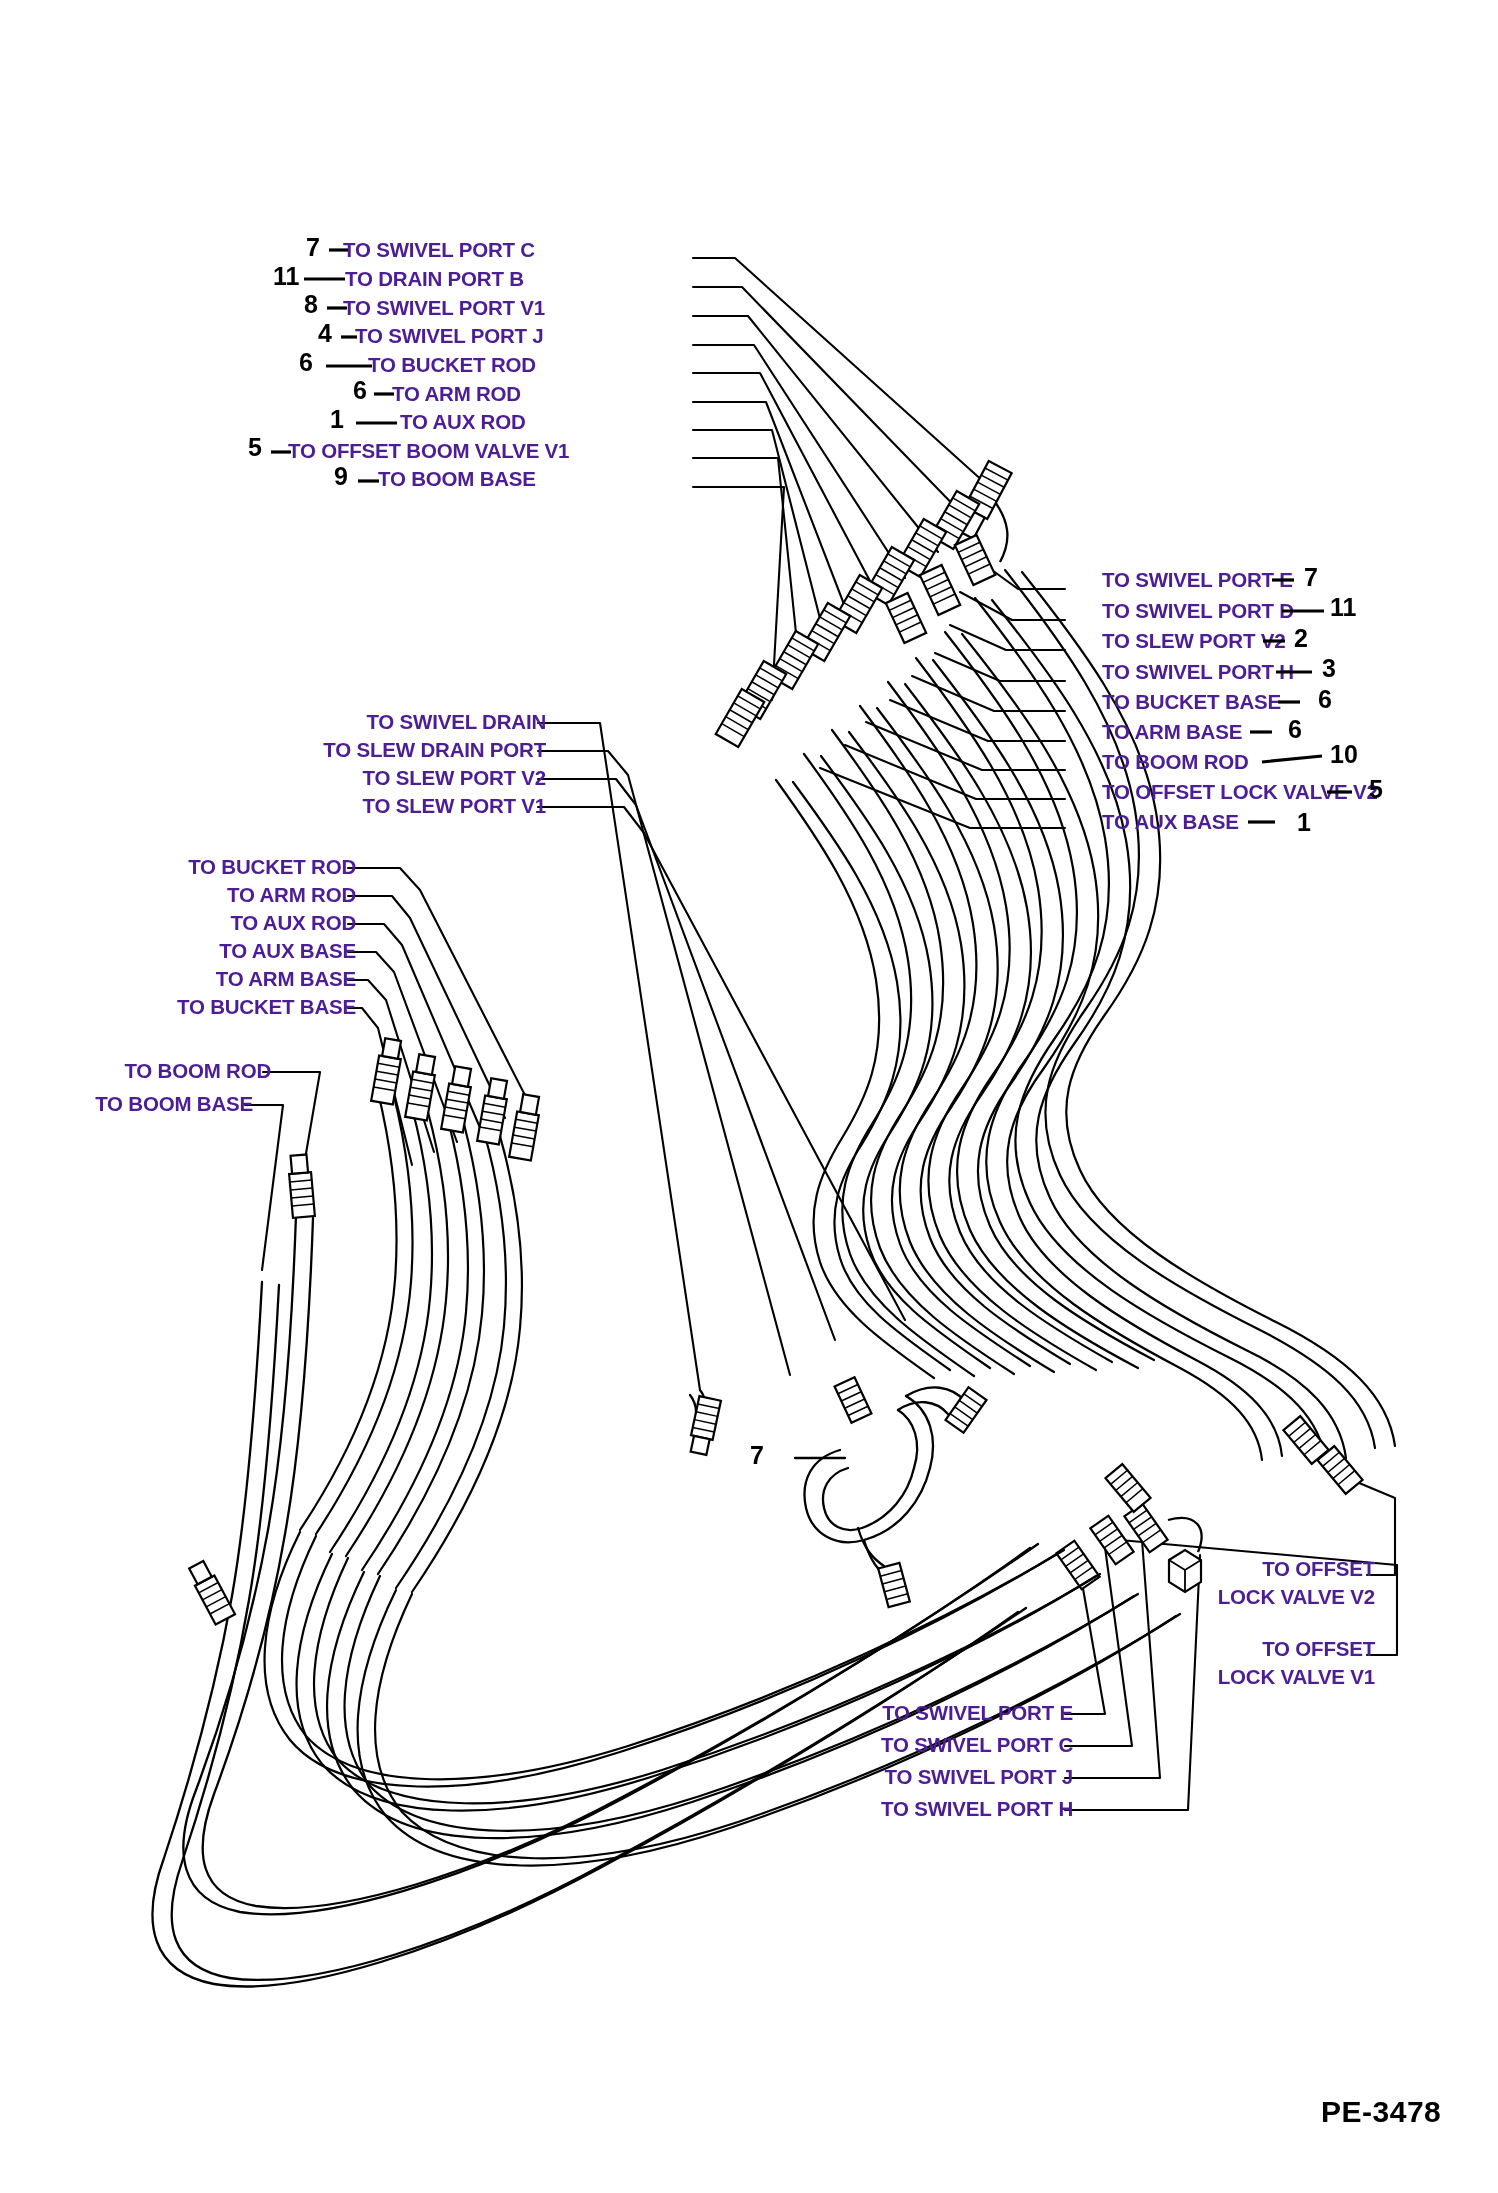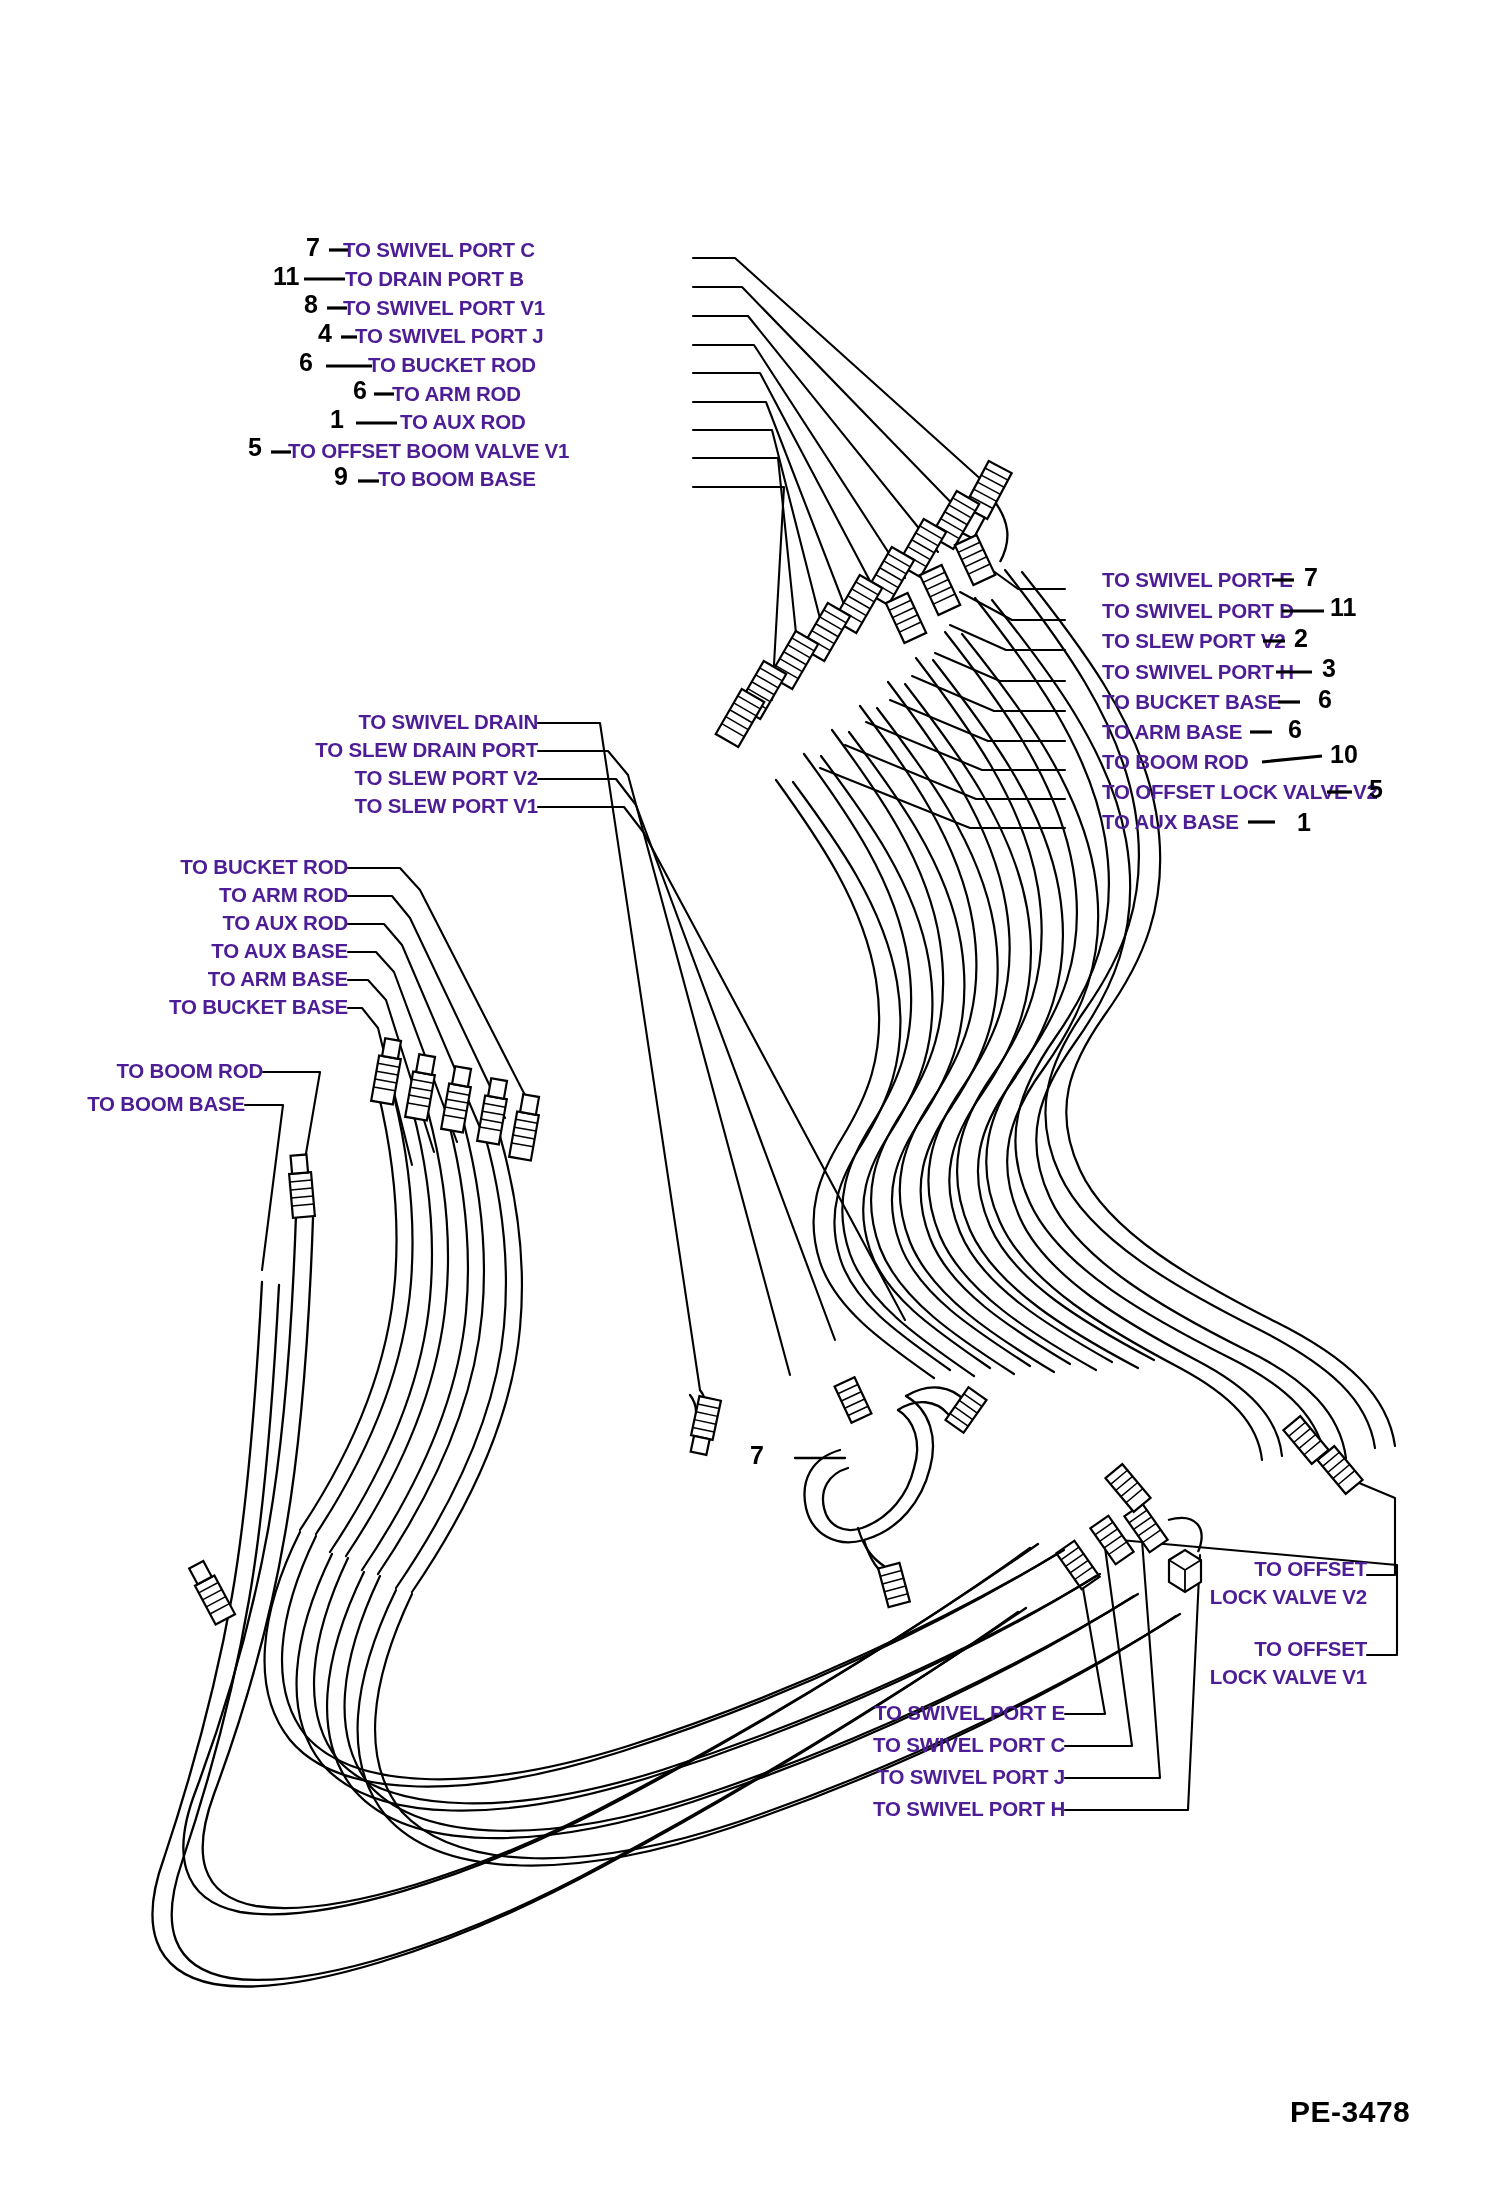--- a/index.html
+++ b/index.html
@@ -27,38 +27,39 @@
   .lbl {
     position: absolute;
     font-family: "Liberation Sans", sans-serif;
     font-weight: bold;
     font-size: 20.5px;
     letter-spacing: -0.2px;
     color: #4c1d95;
     white-space: nowrap;
     line-height: 1;
   }
-  .lbl.r { text-align: right; }
+  .lbl.r { text-align: right; padding-left: 8px; }
   .num {
     position: absolute;
     font-family: "Liberation Sans", sans-serif;
     font-weight: bold;
     font-size: 25px;
     color: #000000;
     white-space: nowrap;
     line-height: 1;
   }
   .pe {
     position: absolute;
     font-family: "Liberation Sans", sans-serif;
     font-weight: bold;
     font-size: 30px;
     color: #000000;
     white-space: nowrap;
     letter-spacing: 0.5px;
+    margin-left: 31px;
   }
 </style>
 </head>
 <body>
 
 <div id="page">
 
   <svg id="diagram-svg" viewBox="0 0 1498 2193">
     <defs>
       <g id="fitting-a">

